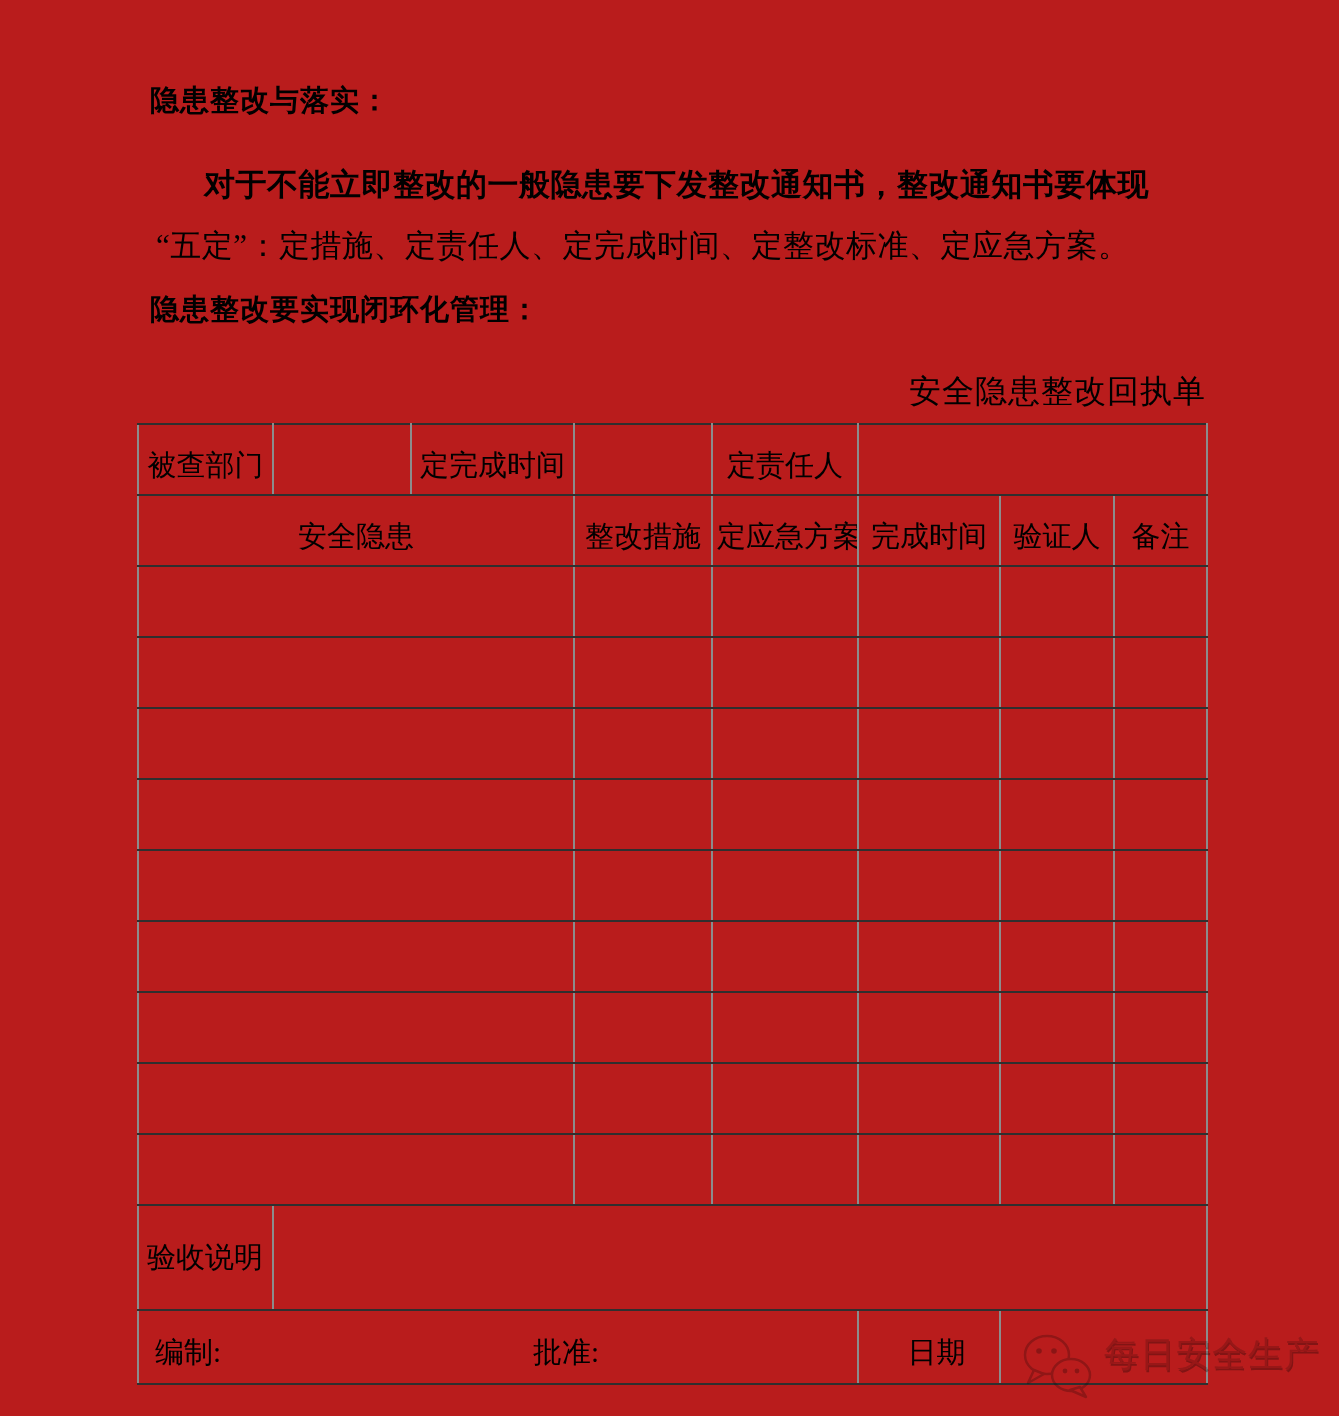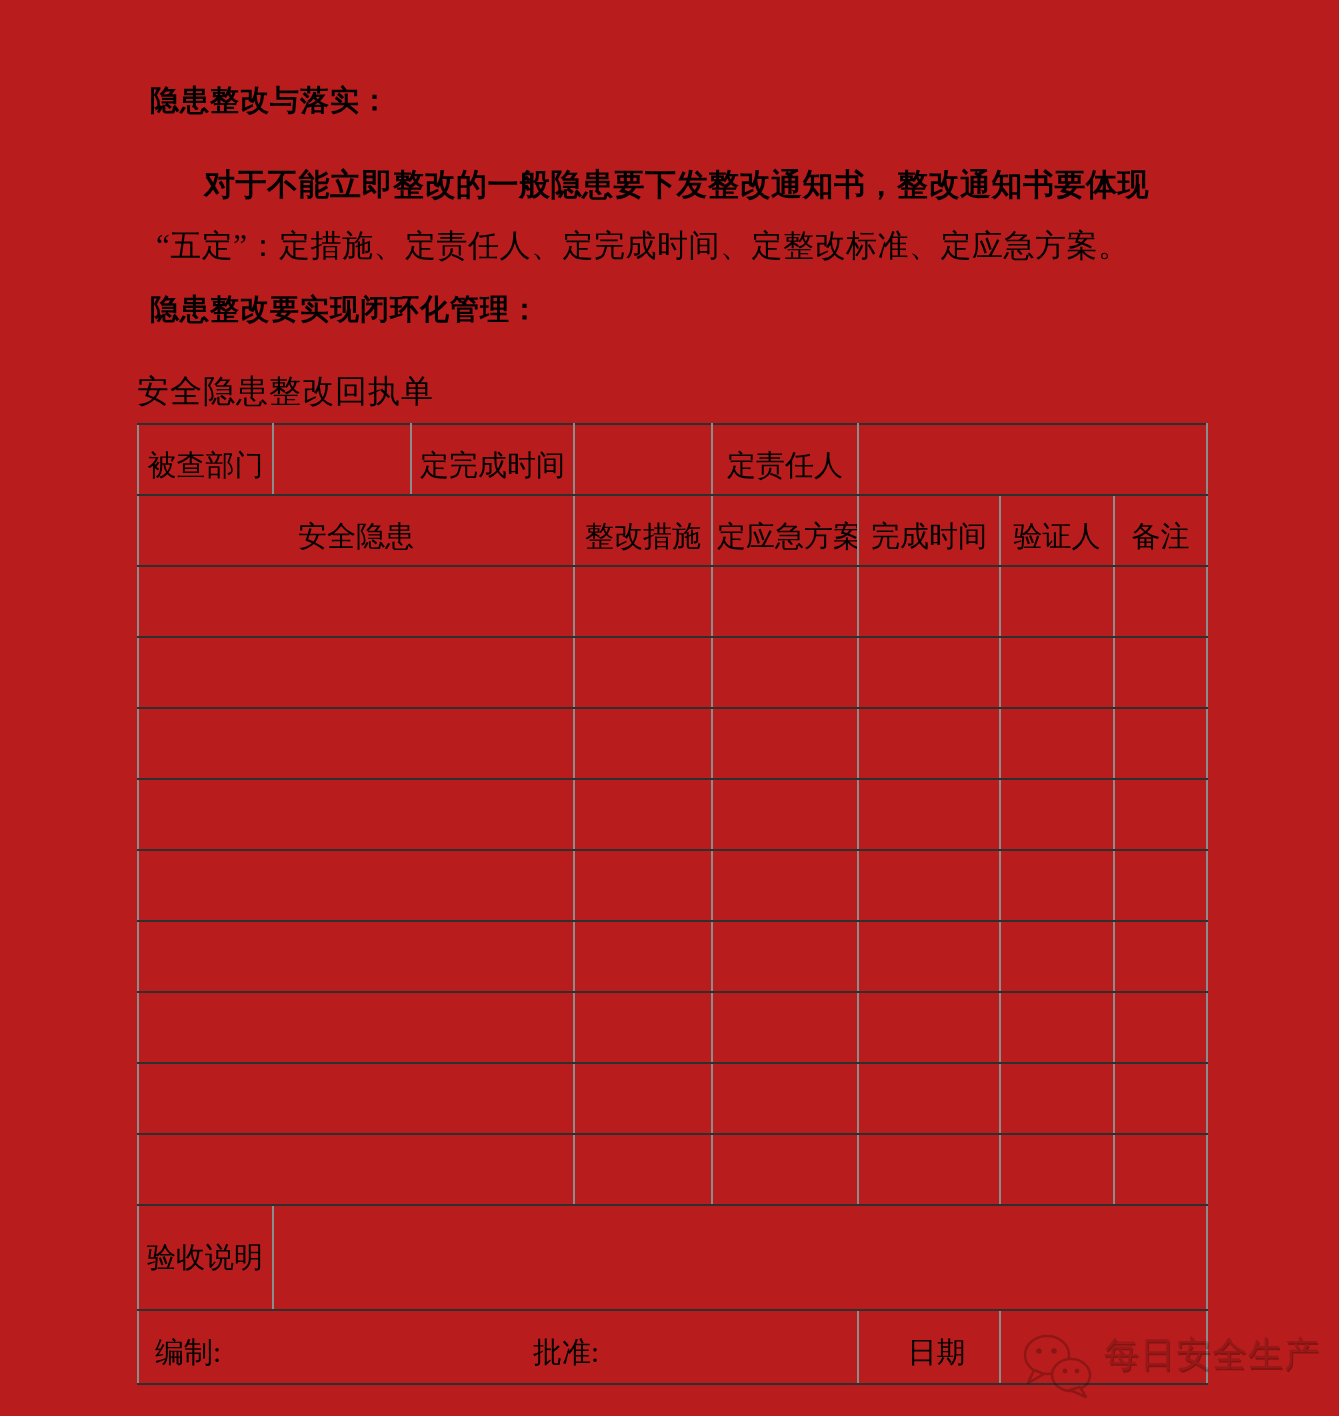--- a/index.html
+++ b/index.html
@@ -30,21 +30,21 @@
     white-space: nowrap;
     letter-spacing: 0.5px;
   }
   .p1 { left: 204px; top: 167px; font-weight: bold; }
   .p2 { left: 156px; top: 228px; }
   .table-title {
     position: absolute;
     left: 137px;
     width: 1069px;
     top: 370px;
-    text-align: left;
+    text-align: right;
     font-size: 32px;
     letter-spacing: 1px;
   }
   table.form {
     position: absolute;
     left: 137px;
     top: 423px;
     width: 1069px;
     border-collapse: collapse;
     table-layout: fixed;

